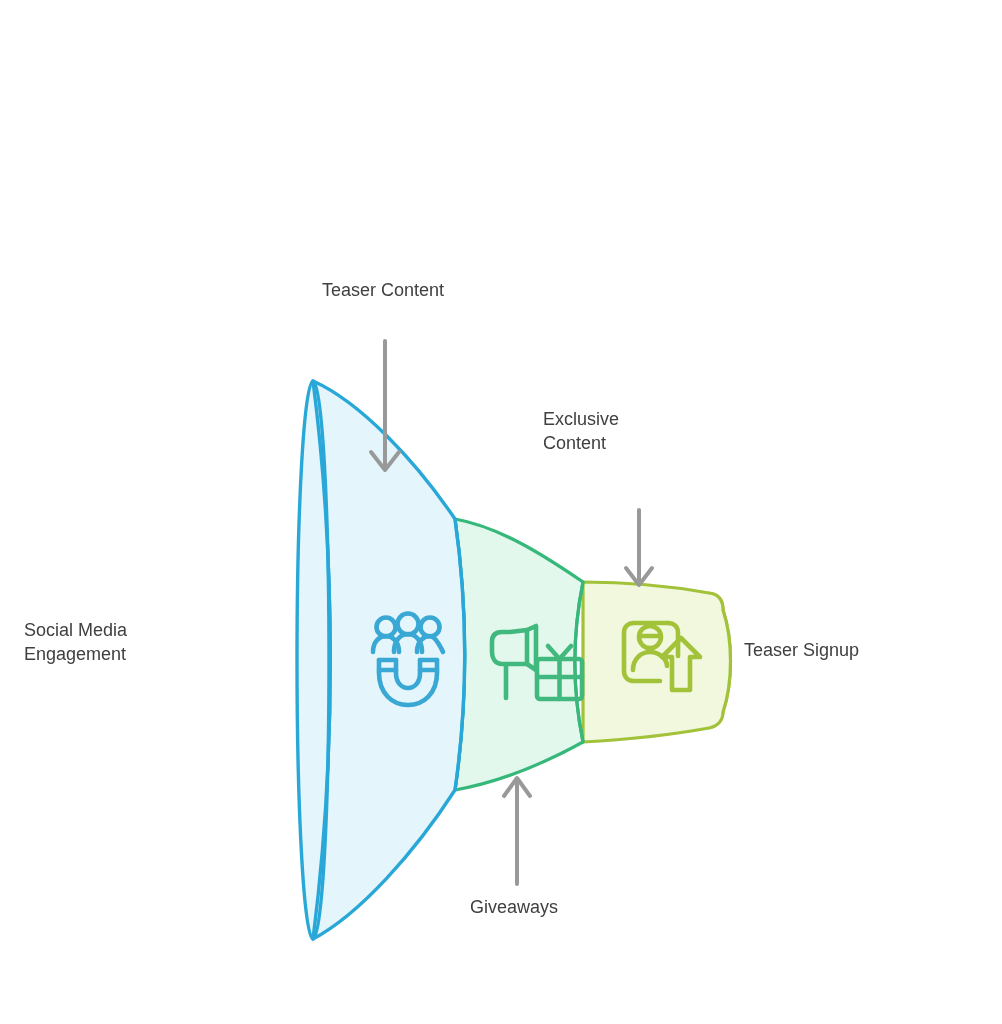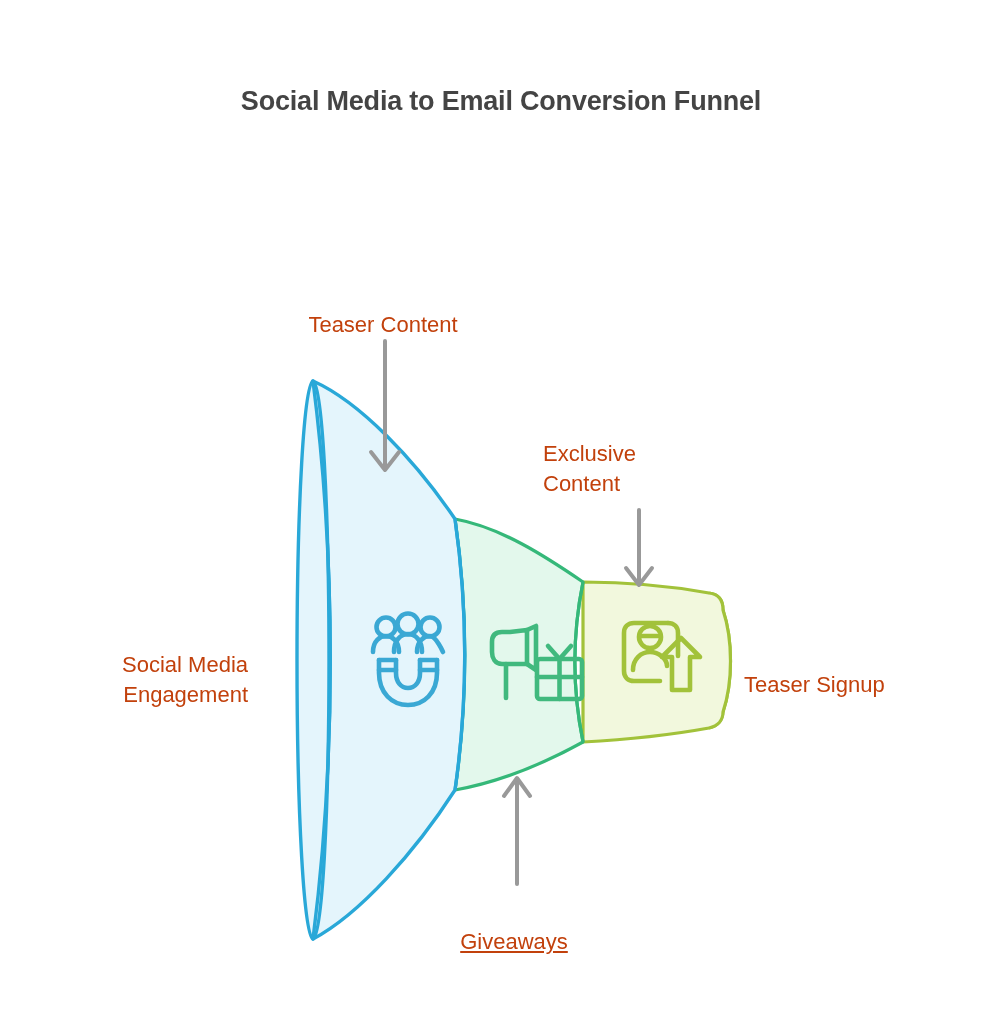--- a/index.html
+++ b/index.html
@@ -31,71 +31,68 @@
     width: 1002px;
     text-align: center;
     font-size: 27px;
     font-weight: bold;
     color: #444444;
     letter-spacing: -0.2px;
   }
 
   .lbl {
     position: absolute;
-    font-size: 22px;
-    color: #c2410c;
+    font-size: 18px;
+    color: #404040;
     line-height: 1.36;
     white-space: pre-line;
-    margin-top: 32px;
   }
 
   .lbl-teaser {
     left: 258px;
     top: 278px;
     text-align: center;
     width: 250px;
   }
 
   .lbl-exclusive {
     left: 543px;
     top: 407px;
     text-align: left;
     width: 194px;
   }
 
   .lbl-social {
-    left: 10px;
+    left: 24px;
     top: 618px;
-    text-align: right;
+    text-align: left;
     width: 238px;
   }
 
   .lbl-email {
     left: 744px;
     top: 638px;
     text-align: left;
     width: 250px;
   }
 
   .lbl-giveaways {
     left: 412px;
     top: 895px;
     text-align: center;
     width: 204px;
-    text-decoration: underline;
   }
 
   svg { display: block; }
 </style>
 </head>
 <body>
 
 <div id="canvas">
 
-  <div class="chart-title">Social Media to Email Conversion Funnel</div>
 
   <svg id="funnel-svg" width="1002" height="1024" viewBox="0 0 1002 1024">
 
     <g>
 
       <path d="M 583 582
                C 620 582, 665 585, 709 593
                C 718 594, 723 600, 723 610
                L 723 710
                C 723 720, 718 726, 709 728

